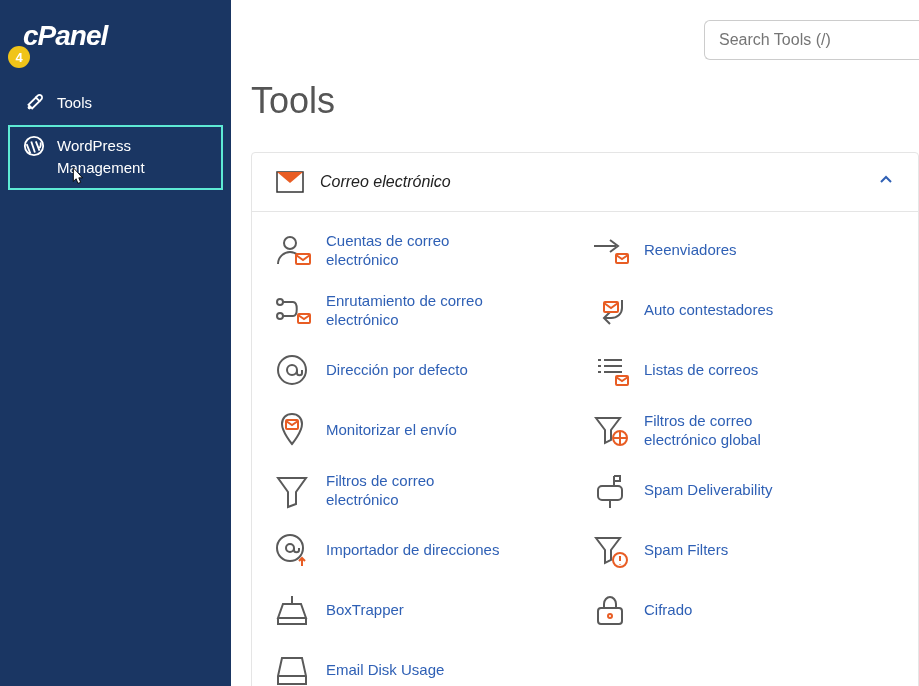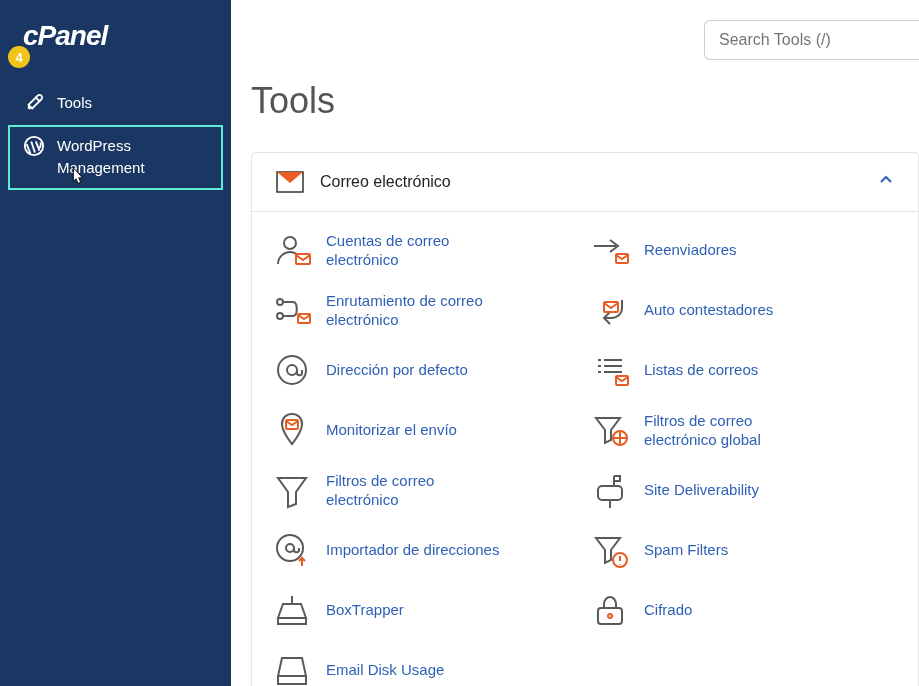--- a/index.html
+++ b/index.html
@@ -17,21 +17,21 @@
 .cursor { position: absolute; left: 56px; top: 38px; width: 20px; height: 20px; pointer-events: none; z-index: 20; }
 
 .main { flex: 1; padding: 20px 0 20px 20px; background: #fff; overflow: hidden; }
 .search-wrap { display: flex; justify-content: flex-end; padding-right: 0; }
 .search { border: 1px solid #ccc; border-radius: 6px 0 0 6px; padding: 10px 14px; font-size: 16px; width: 215px; border-right: none; }
 .page-title { font-size: 36px; font-weight: 300; color: #555; margin: 20px 0 30px 0; }
 
 .card { border: 1px solid #e5e5e5; border-radius: 4px; margin-right: 0; }
 .card-header { display: flex; align-items: center; padding: 18px 24px; border-bottom: 1px solid #e5e5e5; }
 .card-header .hicon { width: 28px; height: 22px; margin-right: 16px; display: inline-flex; }
-.card-header .htitle { font-size: 16px; color: #222; flex: 1; }
+.card-header .htitle { font-size: 16px; color: #222; flex: 1; font-style: italic; }
 .chevron { color: #2f60b5; }
 
 .grid { display: grid; grid-template-columns: 1fr 1fr; padding: 18px 20px; column-gap: 10px; row-gap: 20px; }
 .tool { display: flex; align-items: center; gap: 14px; cursor: pointer; }
 .tool .ticon { width: 40px; height: 40px; display: flex; align-items: center; justify-content: center; flex-shrink: 0; }
 .tool .tlabel { color: #2f60b5; font-size: 15px; line-height: 1.3; max-width: 180px; }
 </style>
 </head>
 <body>
 
@@ -197,21 +197,21 @@
           <span class="tlabel">Filtros de correo electrónico</span>
         </div>
 
         <div class="tool">
           <span class="ticon">
             <svg viewBox="0 0 40 40" width="40" height="40" fill="none" stroke="#5a5a5a" stroke-width="2">
                 <rect x="8" y="16" width="24" height="14" rx="4"></rect>
                 <path d="M20 30v8M24 6v10M24 6h6v5h-6"></path>
               </svg>
           </span>
-          <span class="tlabel">Site Deliverability</span>
+          <span class="tlabel">Spam Deliverability</span>
         </div>
 
         <div class="tool">
           <span class="ticon">
             <svg viewBox="0 0 40 40" width="40" height="40" fill="none" stroke="#5a5a5a" stroke-width="2">
                 <circle cx="18" cy="18" r="13"></circle>
                 <circle cx="18" cy="18" r="4"></circle>
                 <path d="M22 18v2c0 3 5 3 5 0v-2"></path>
                 <path d="M30 36v-8M27 31l3-3 3 3" stroke="#e85d24"></path>
               </svg>

